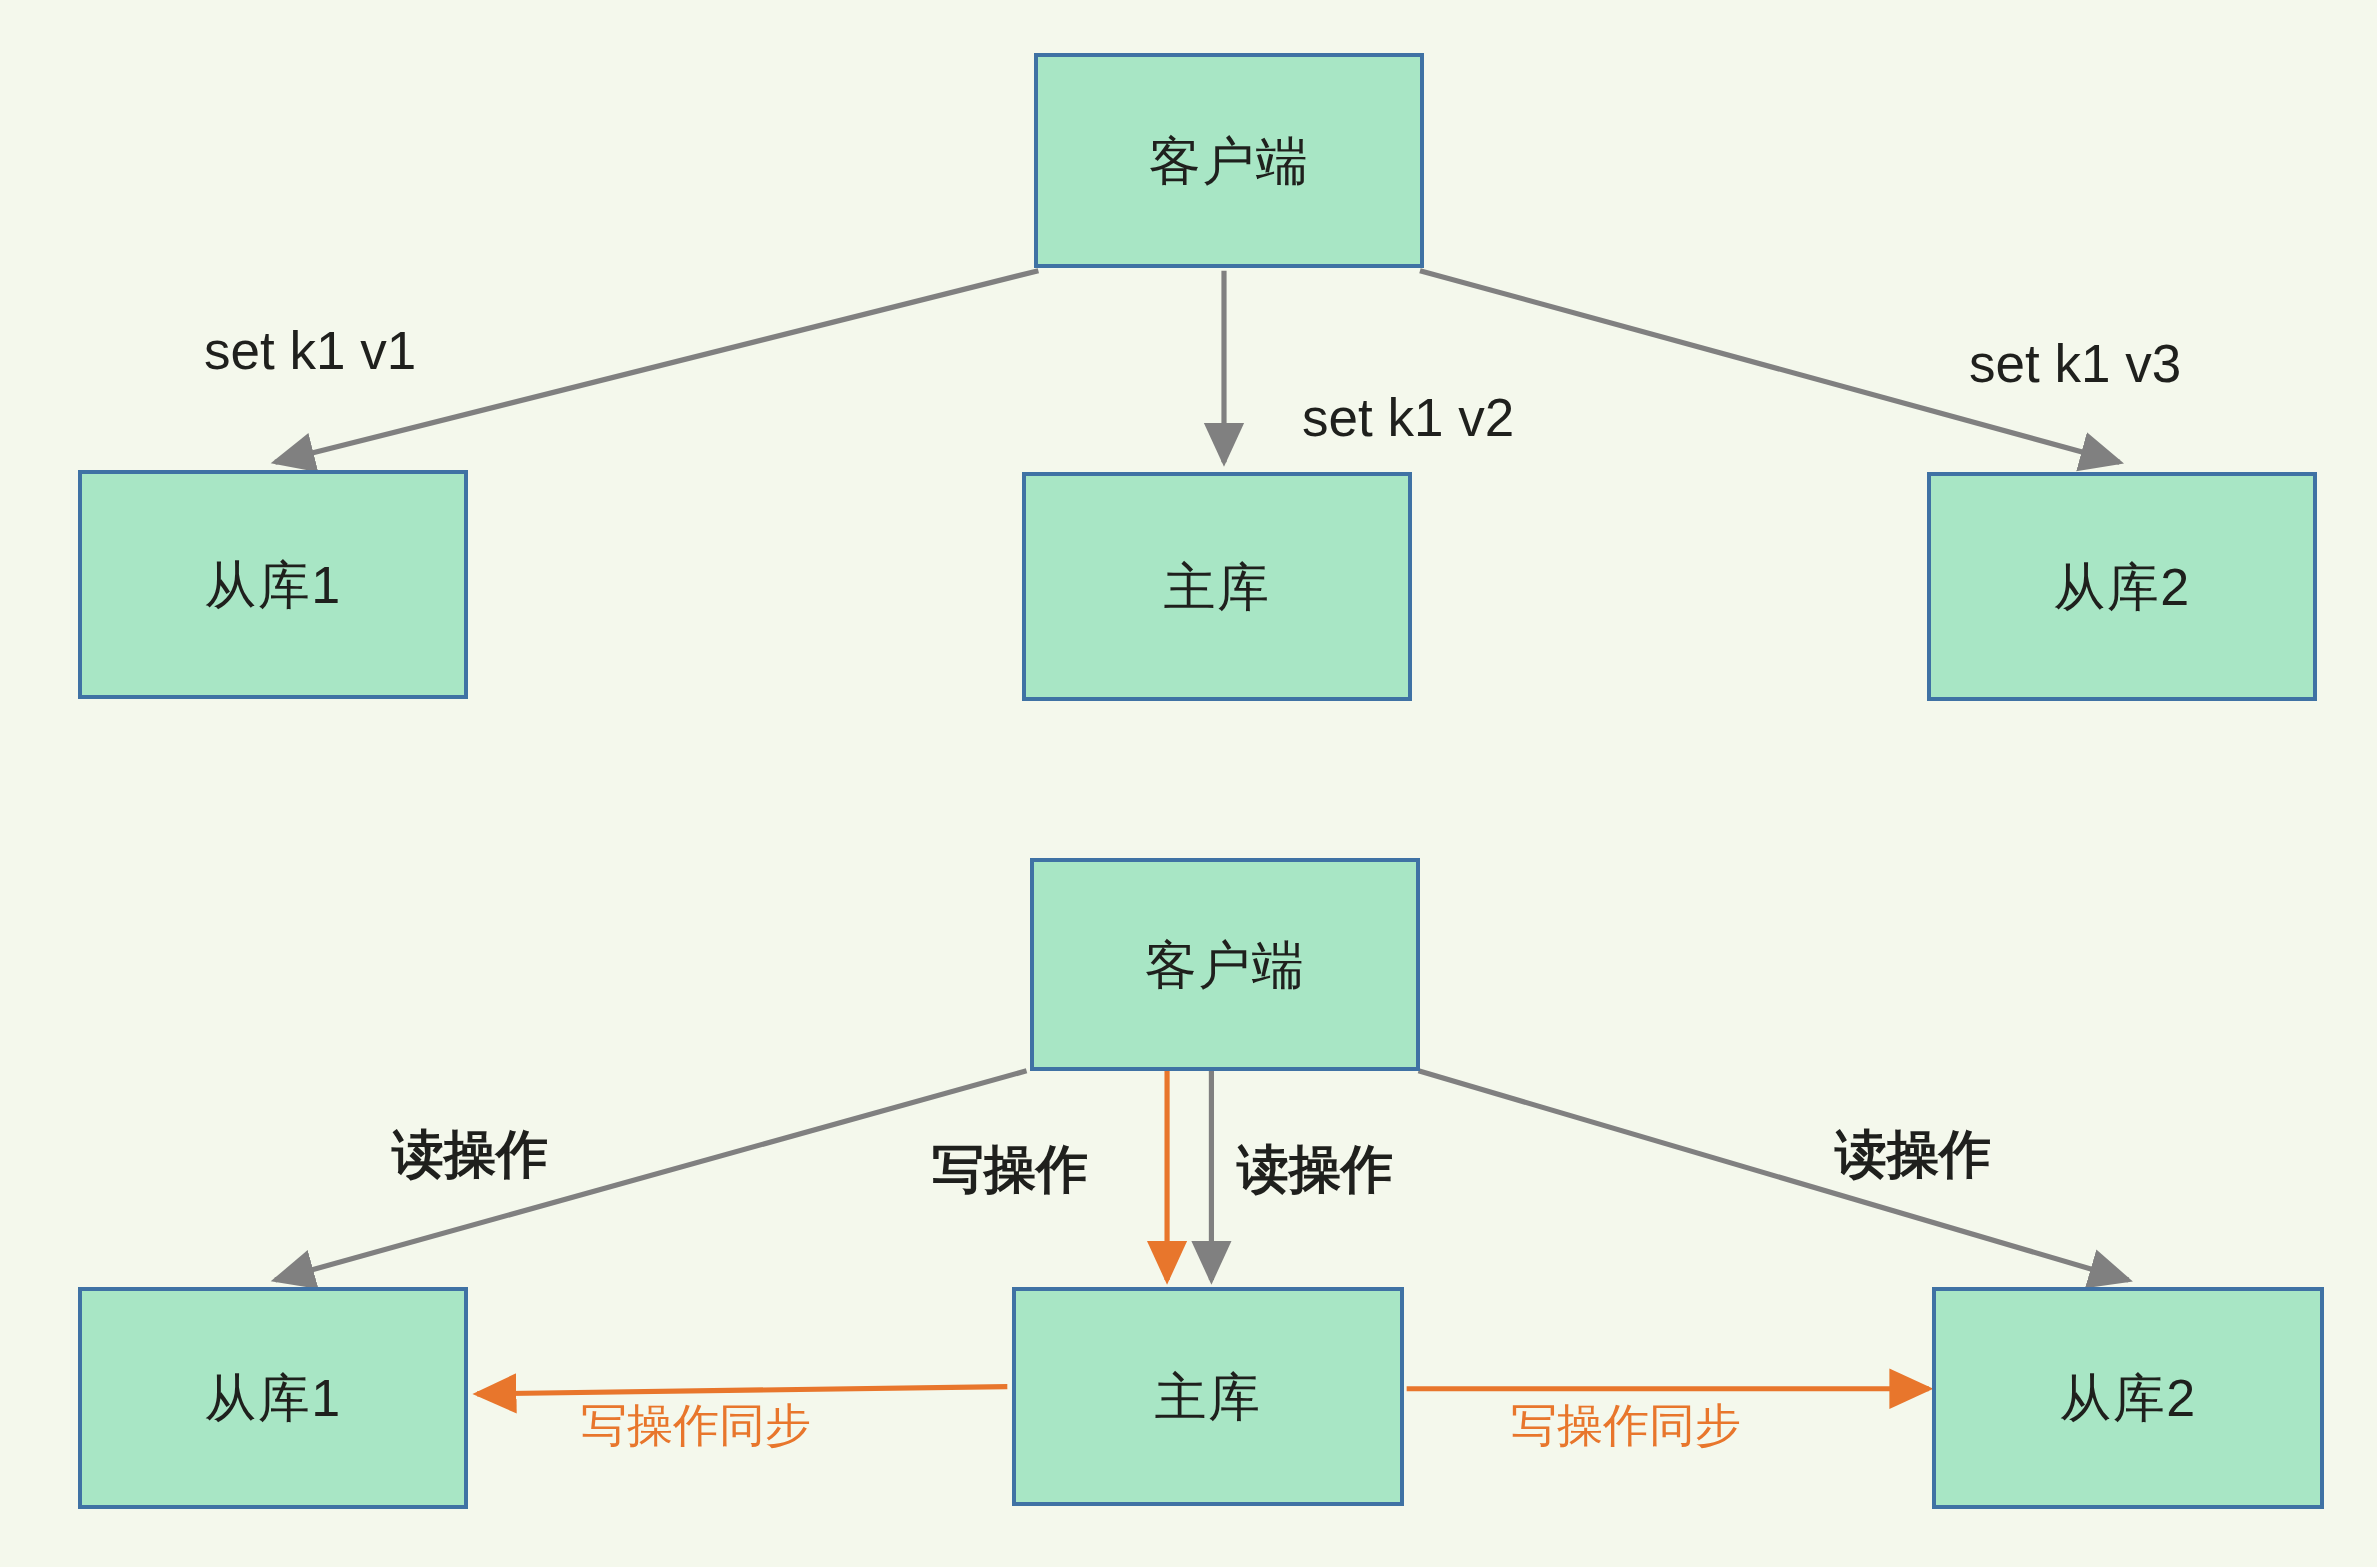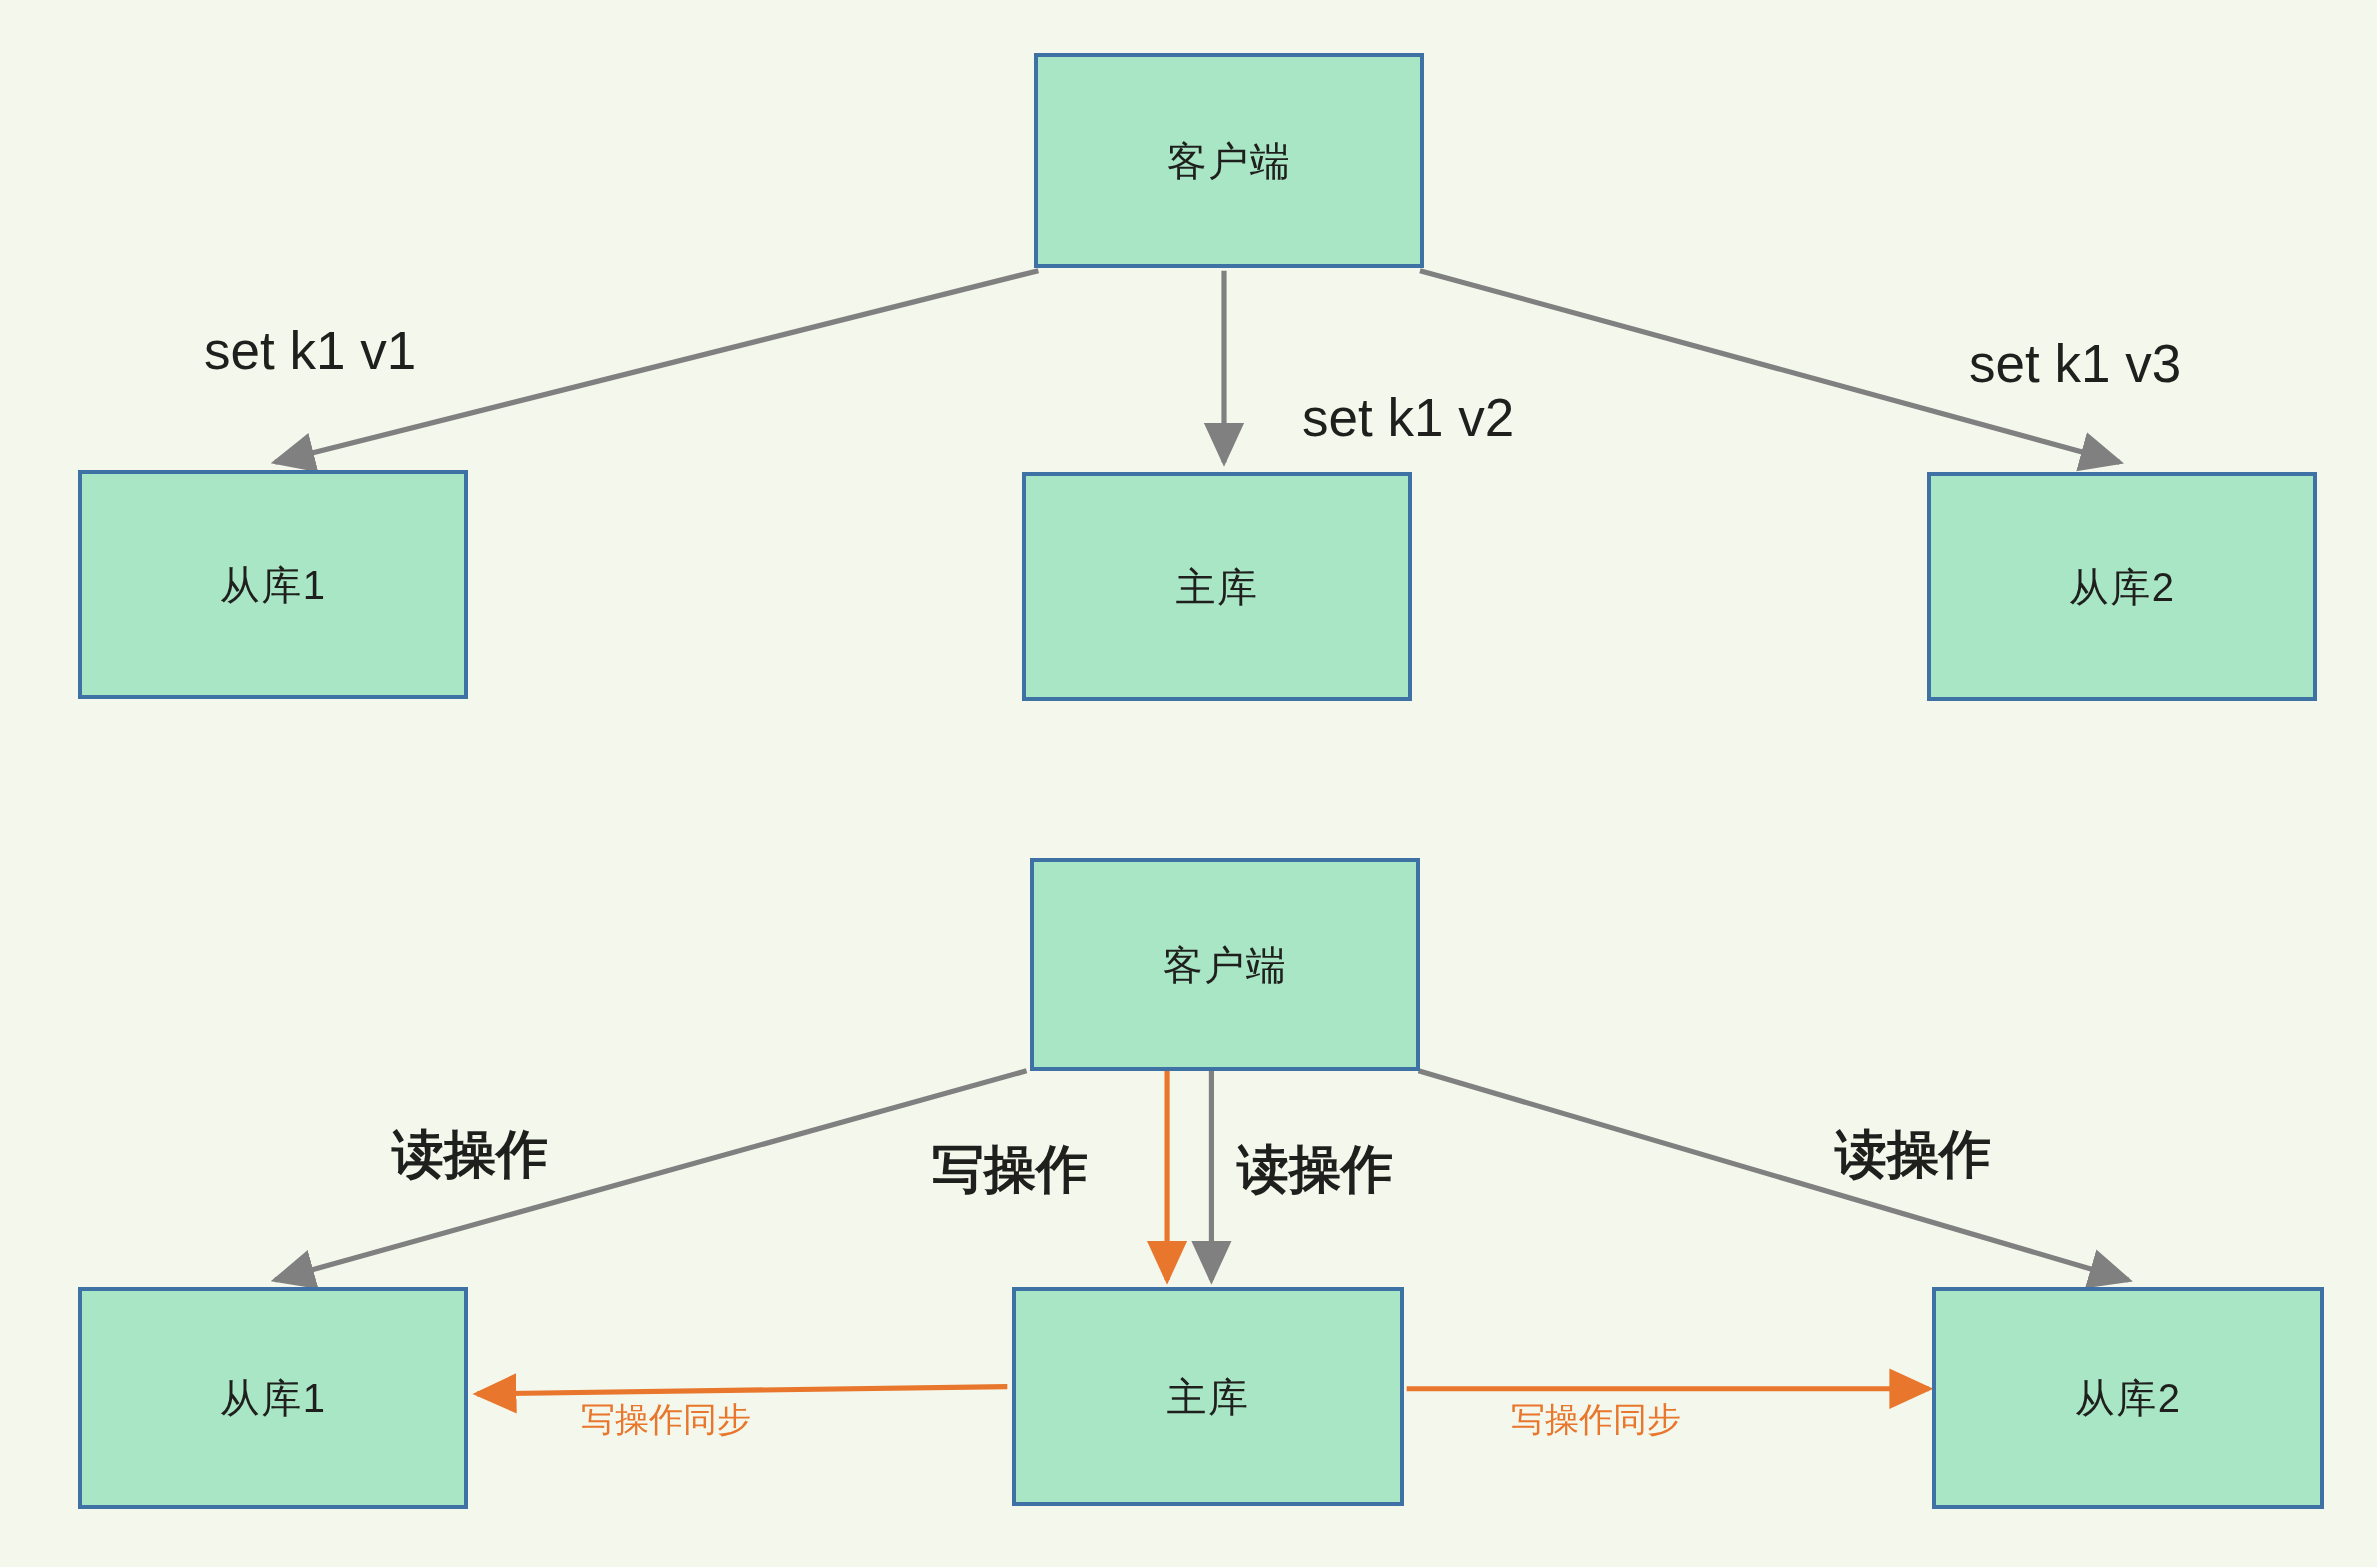--- a/index.html
+++ b/index.html
@@ -29,21 +29,21 @@
   .node-box {
     position: absolute;
     box-sizing: border-box;
     background: #a8e6c5;
     border: 4.4px solid #3f72a4;
     display: flex;
     align-items: center;
     justify-content: center;
   }
   .node-label {
-    font-size: 40px;
+    font-size: 52px;
     color: #1f201d;
     font-weight: 400;
     letter-spacing: 1.5px;
     line-height: 1;
     white-space: nowrap;
   }
   .edge-label {
     position: absolute;
     white-space: nowrap;
     line-height: 1;
@@ -51,21 +51,21 @@
   }
   .edge-label.latin {
     font-size: 53px;
   }
   .edge-label.cjk {
     font-size: 52px;
     font-weight: bold;
   }
   .edge-label.orange {
     color: #e8762c;
-    font-size: 34px;
+    font-size: 46px;
   }
 </style>
 </head>
 <body>
 
 <div id="canvas">
 
   <svg class="layer" viewBox="0 0 3214 2119">
     <defs>
       <marker id="arrow-gray" markerWidth="9" markerHeight="9" refX="7.6" refY="4.5" orient="auto" markerUnits="strokeWidth">

